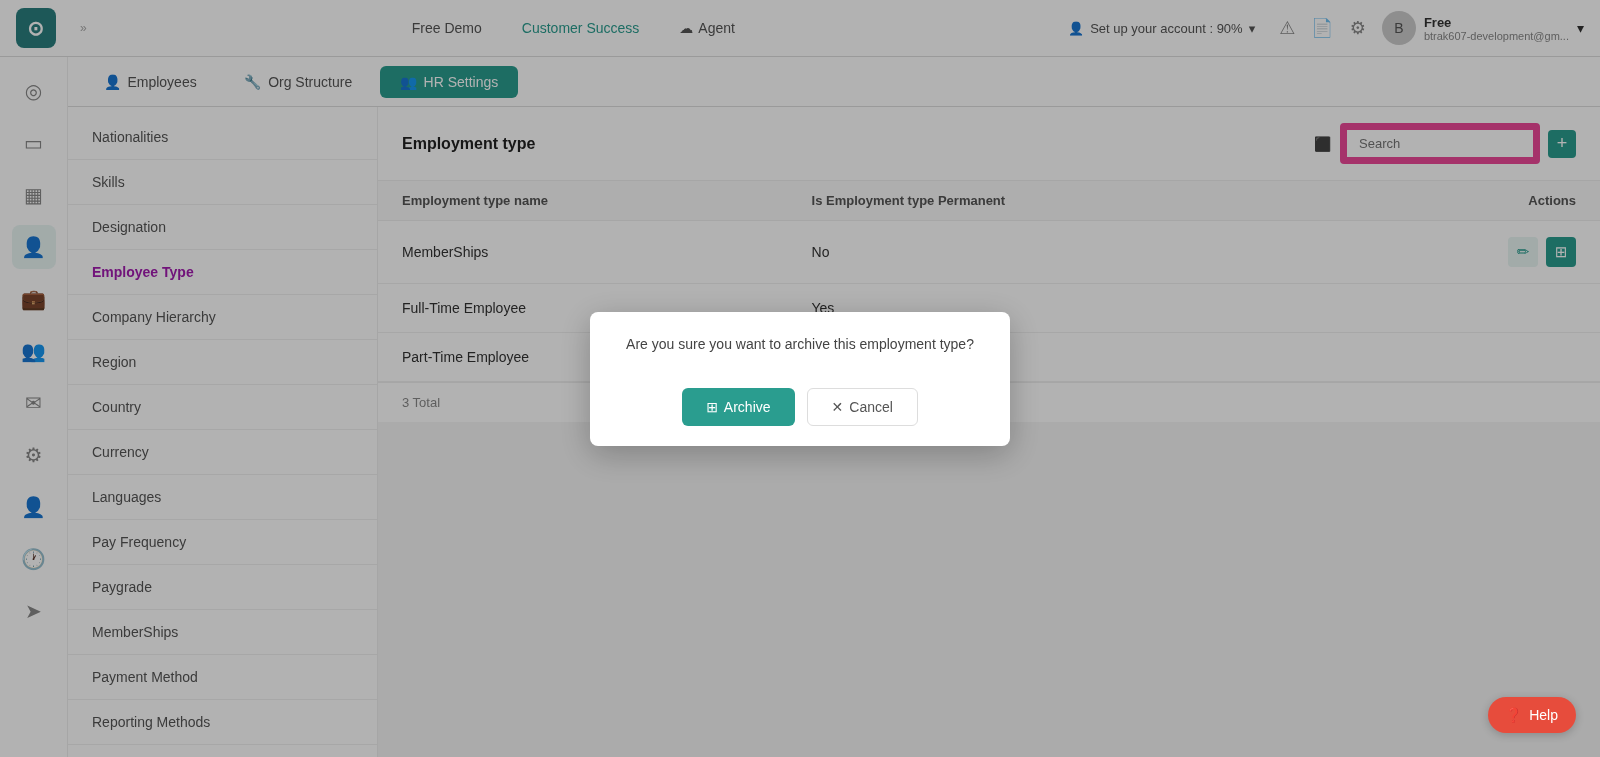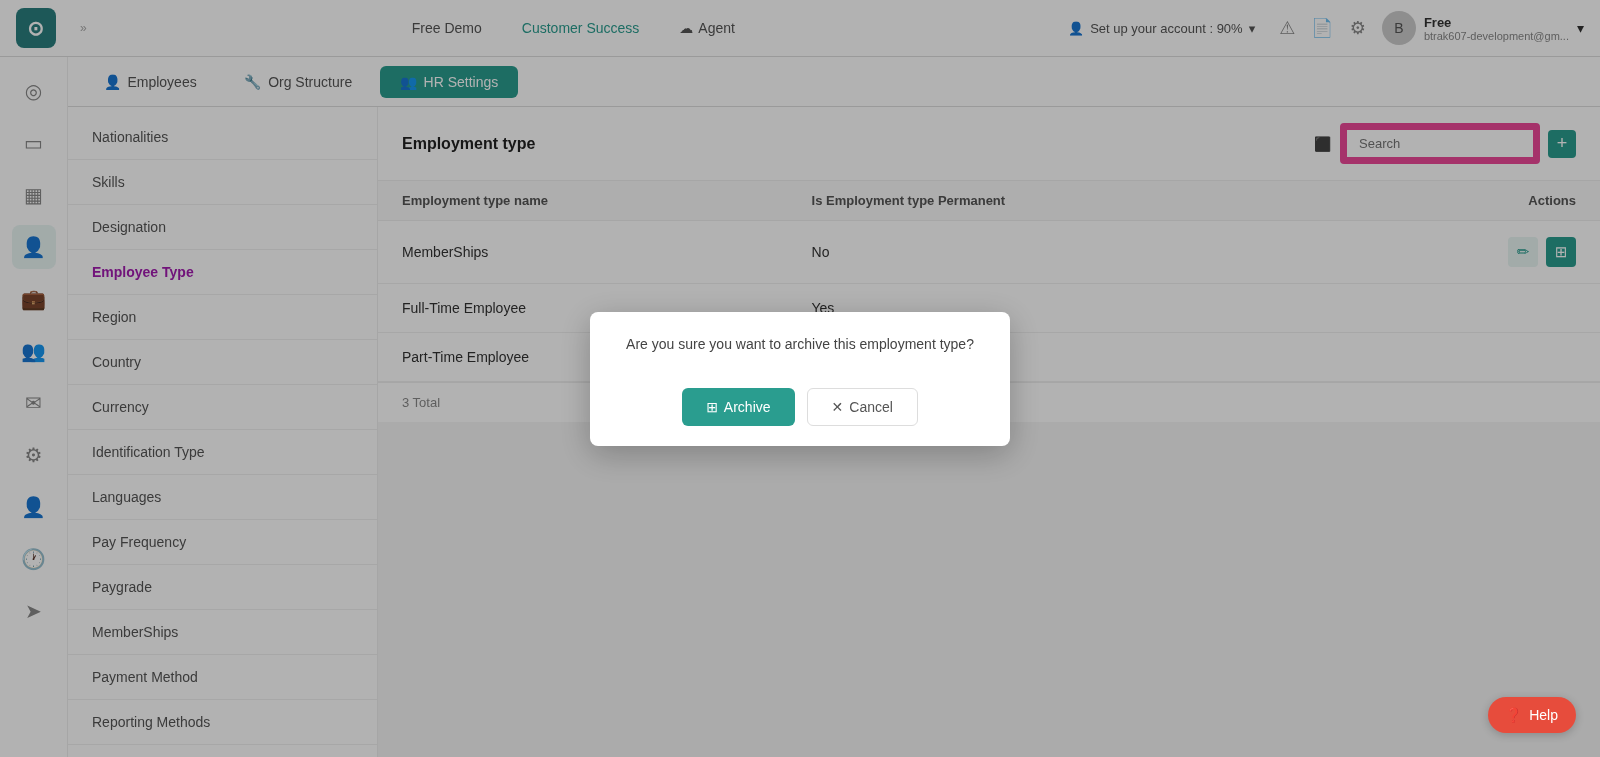--- a/index.html
+++ b/index.html
@@ -331,24 +331,24 @@
   </div>
 </div>
 
 <div class="main-container">
 
   <div class="left-menu">
     <div class="left-menu-item">Nationalities</div>
     <div class="left-menu-item">Skills</div>
     <div class="left-menu-item">Designation</div>
     <div class="left-menu-item active">Employee Type</div>
+    <div class="left-menu-item">Company Hierarchy</div>
     <div class="left-menu-item">Region</div>
     <div class="left-menu-item">Country</div>
     <div class="left-menu-item">Currency</div>
-    <div class="left-menu-item">Identification Type</div>
     <div class="left-menu-item">Languages</div>
     <div class="left-menu-item">Pay Frequency</div>
     <div class="left-menu-item">Paygrade</div>
     <div class="left-menu-item">MemberShips</div>
     <div class="left-menu-item">Payment Method</div>
     <div class="left-menu-item">Reporting Methods</div>
   </div>
 
   <div class="content-area">
 

